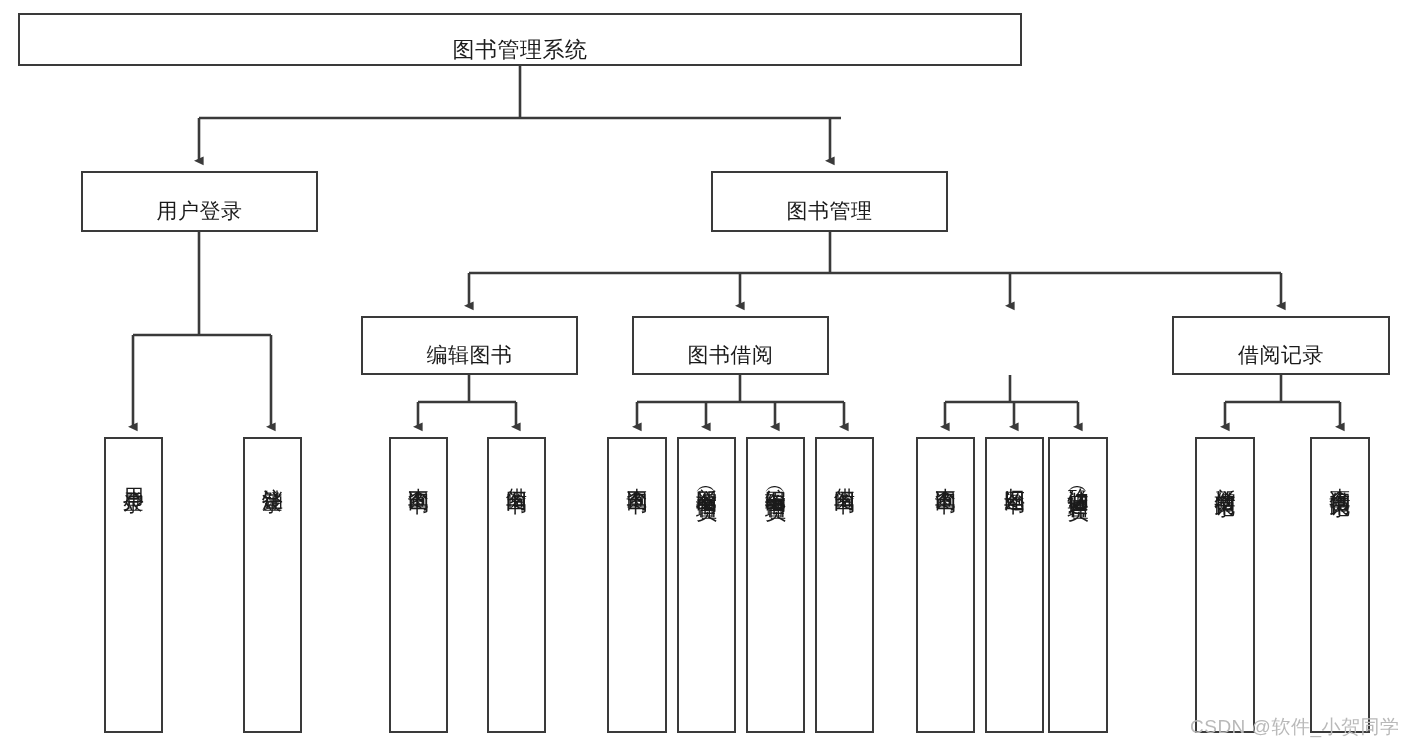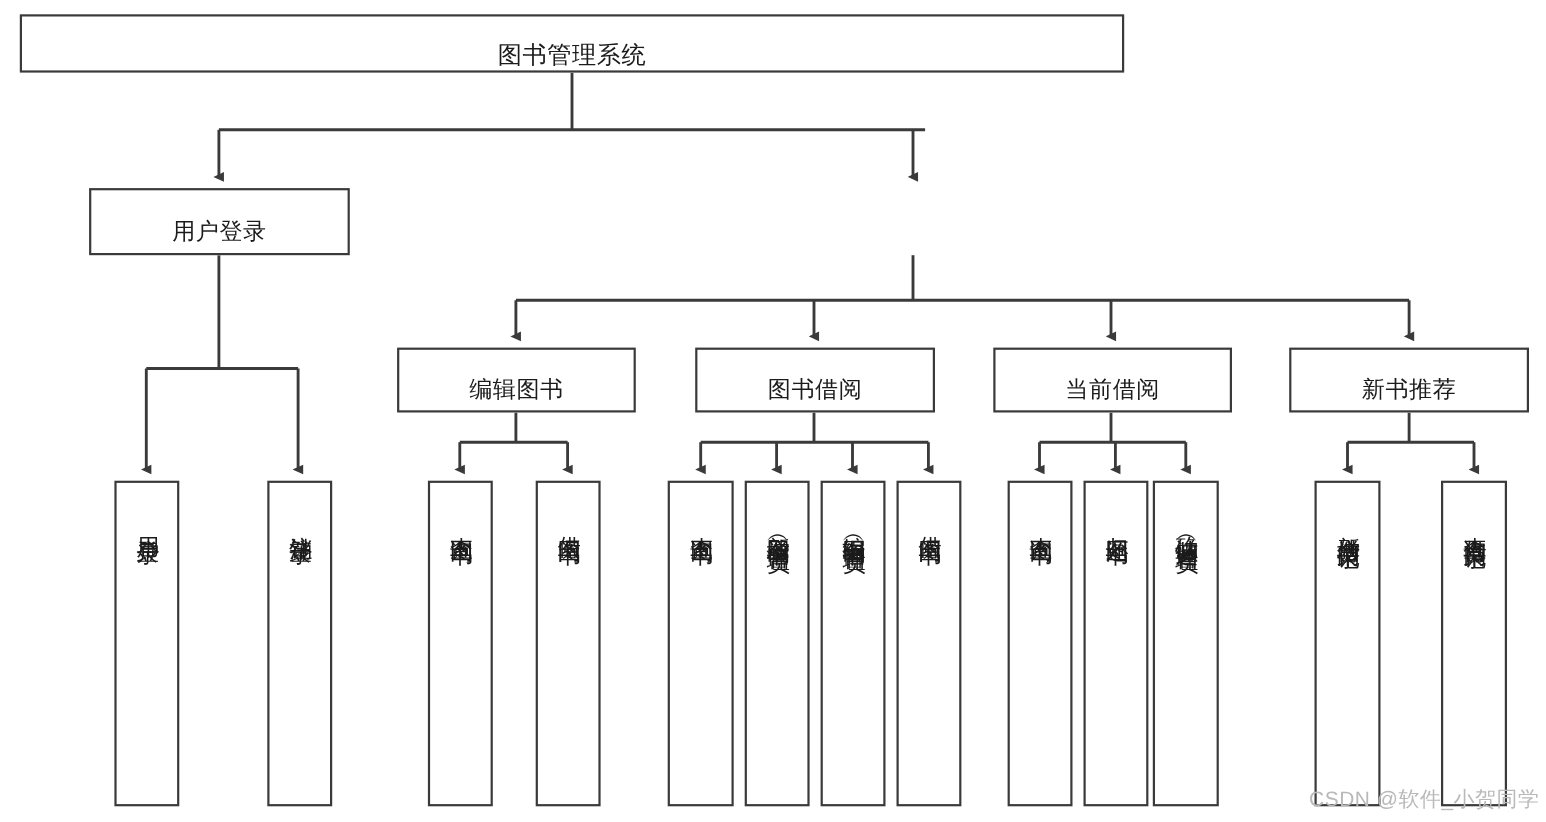--- a/index.html
+++ b/index.html
@@ -139,35 +139,35 @@
   </svg>
 
   <div class="node root horizontal" style="left:18px; top:13px; width:1004px; height:53px;">
     <span class="node-label">图书管理系统</span>
   </div>
 
   <div class="node horizontal" style="left:81px; top:171px; width:237px; height:61px;">
     <span class="node-label">用户登录</span>
   </div>
 
+  <div class="node horizontal" style="left:711px; top:171px; width:237px; height:61px;">
+    <span class="node-label">图书管理</span>
+  </div>
 
   <div class="node horizontal" style="left:361px; top:316px; width:217px; height:59px;">
     <span class="node-label">编辑图书</span>
   </div>
 
-  <div class="node horizontal" style="left:632px; top:316px; width:218px; height:59px;">
+  <div class="node horizontal" style="left:632px; top:316px; width:197px; height:59px;">
     <span class="node-label">图书借阅</span>
   </div>
 
-  <div class="node horizontal" style="left:903px; top:316px; width:217px; height:59px;">
-    <span class="node-label">当前借阅</span>
-  </div>
 
   <div class="node horizontal" style="left:1172px; top:316px; width:218px; height:59px;">
-    <span class="node-label">新书推荐</span>
+    <span class="node-label">借阅记录</span>
   </div>
 
   <div class="node vertical" style="left:104px; top:437px; width:59px; height:296px;">
     <span class="node-label">用户登录</span>
   </div>
 
   <div class="node vertical" style="left:243px; top:437px; width:59px; height:296px;">
     <span class="node-label">注销登录</span>
   </div>
 

